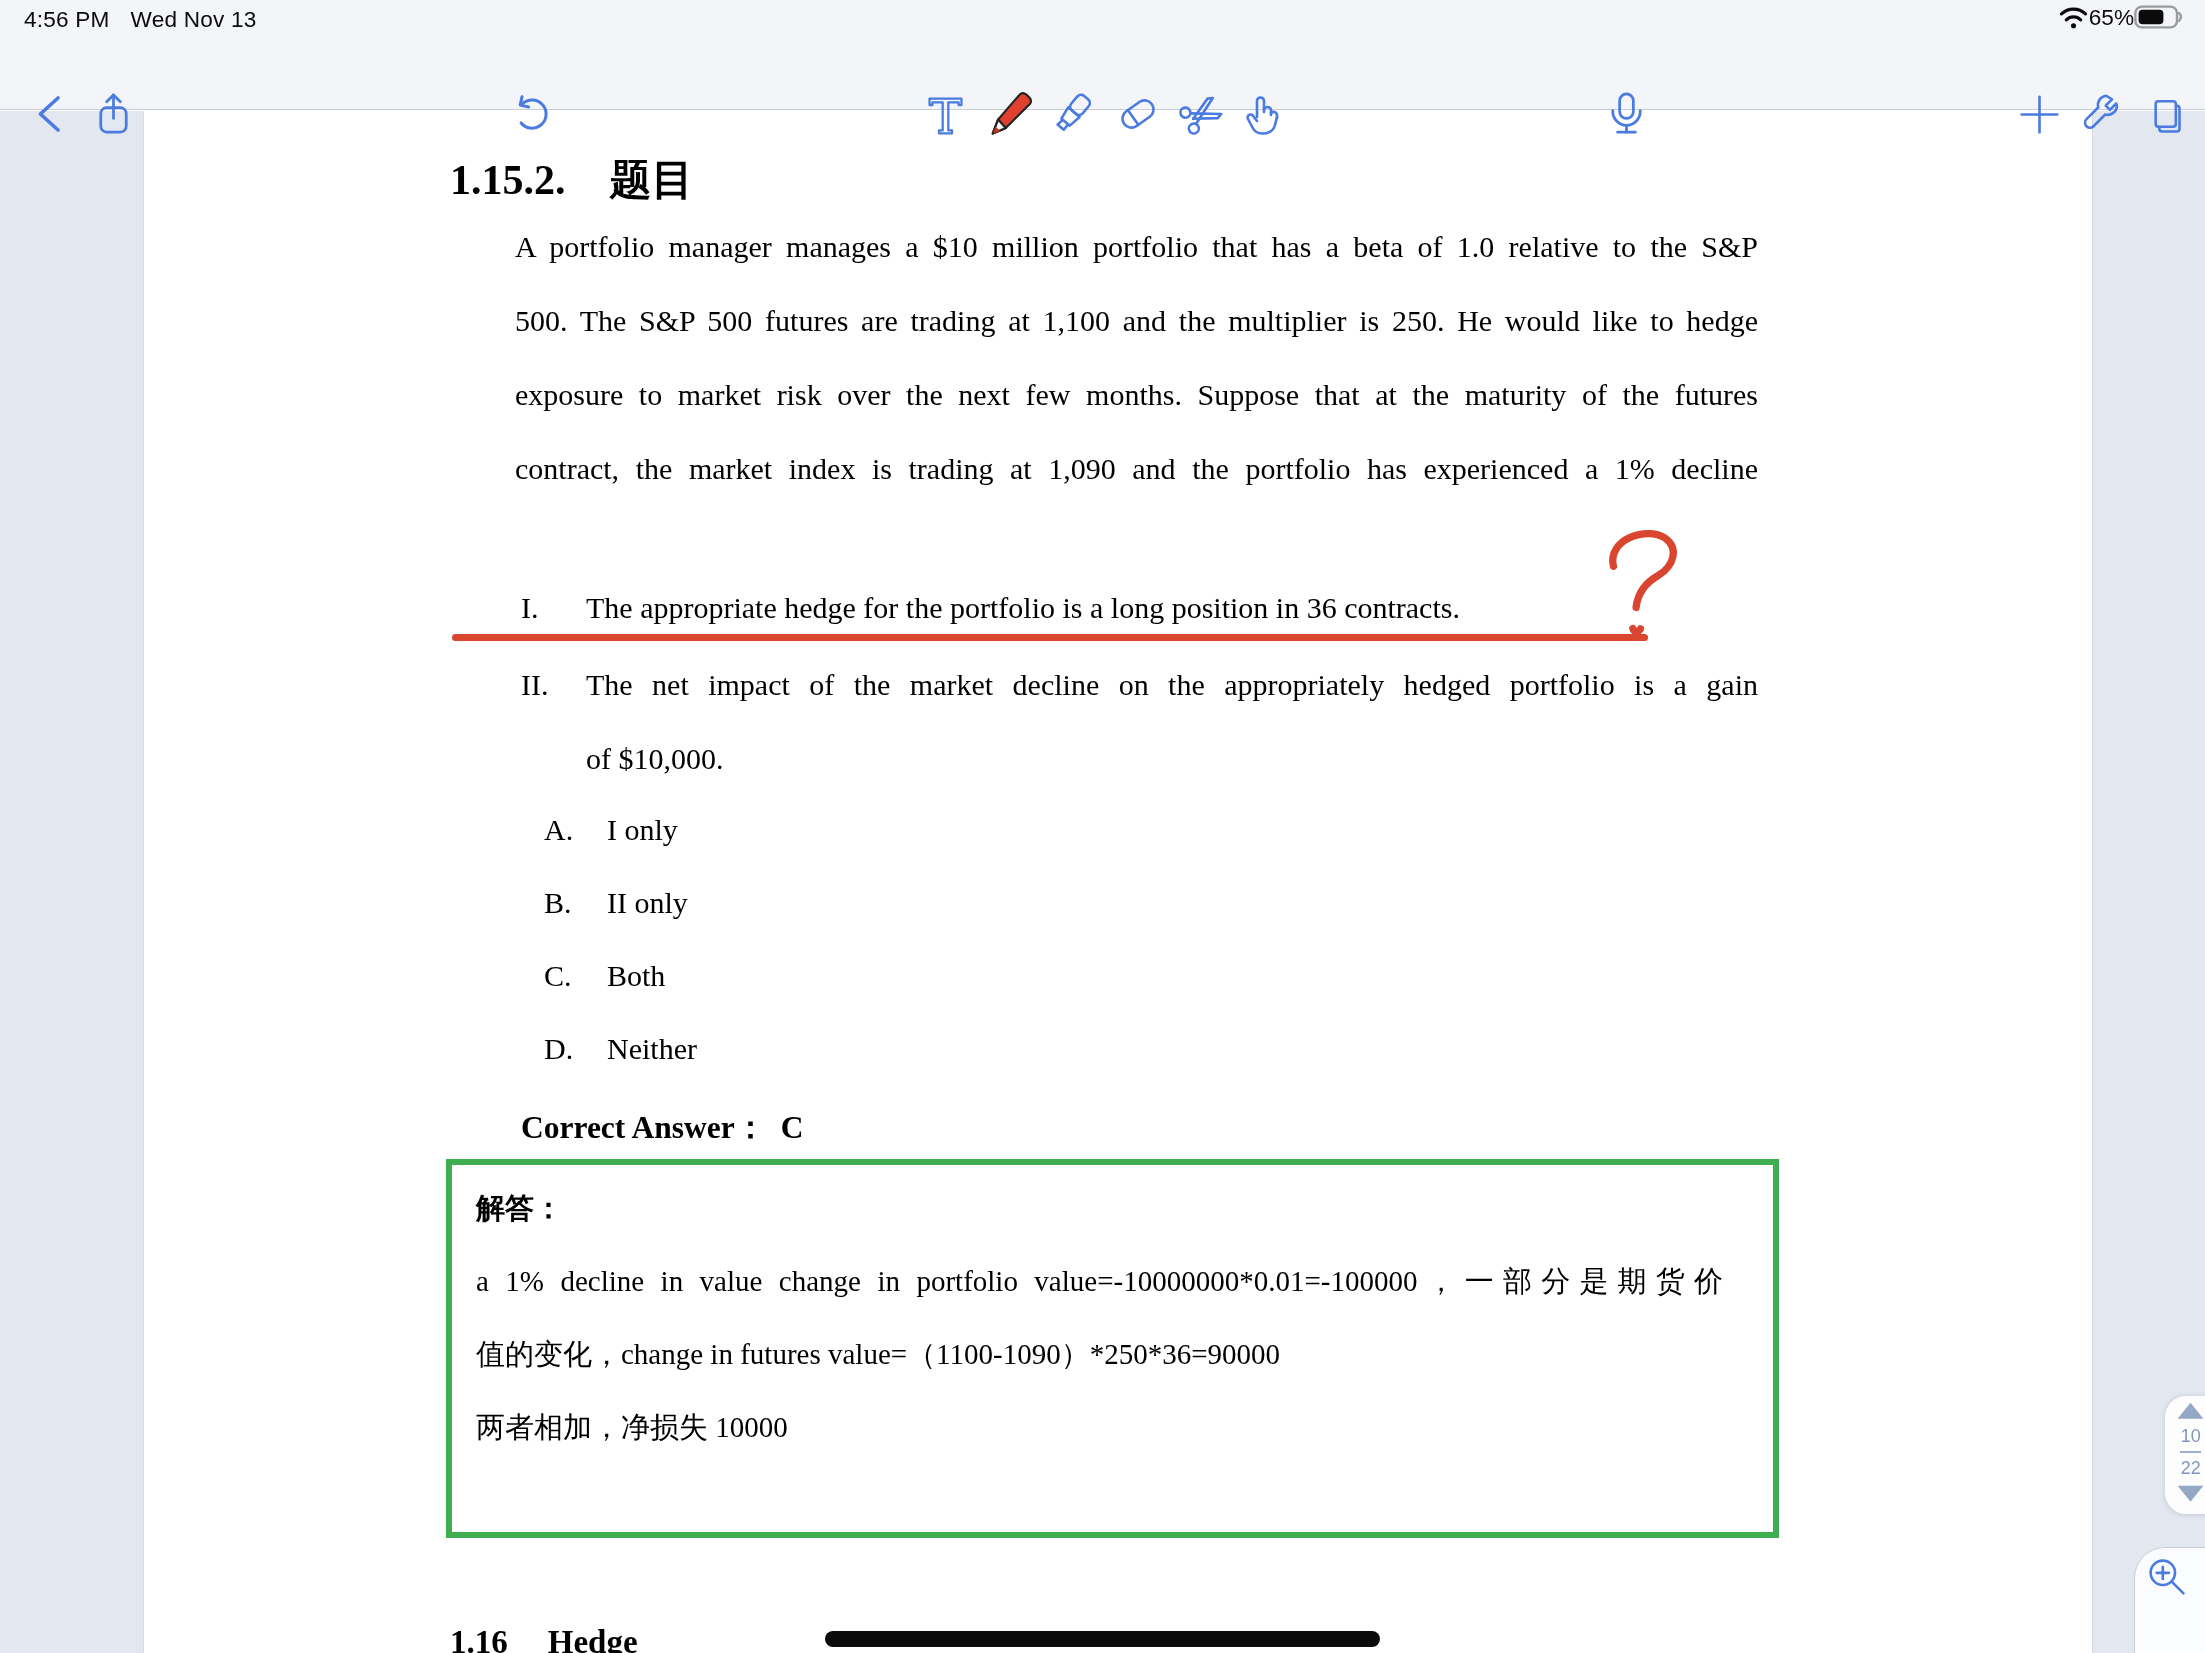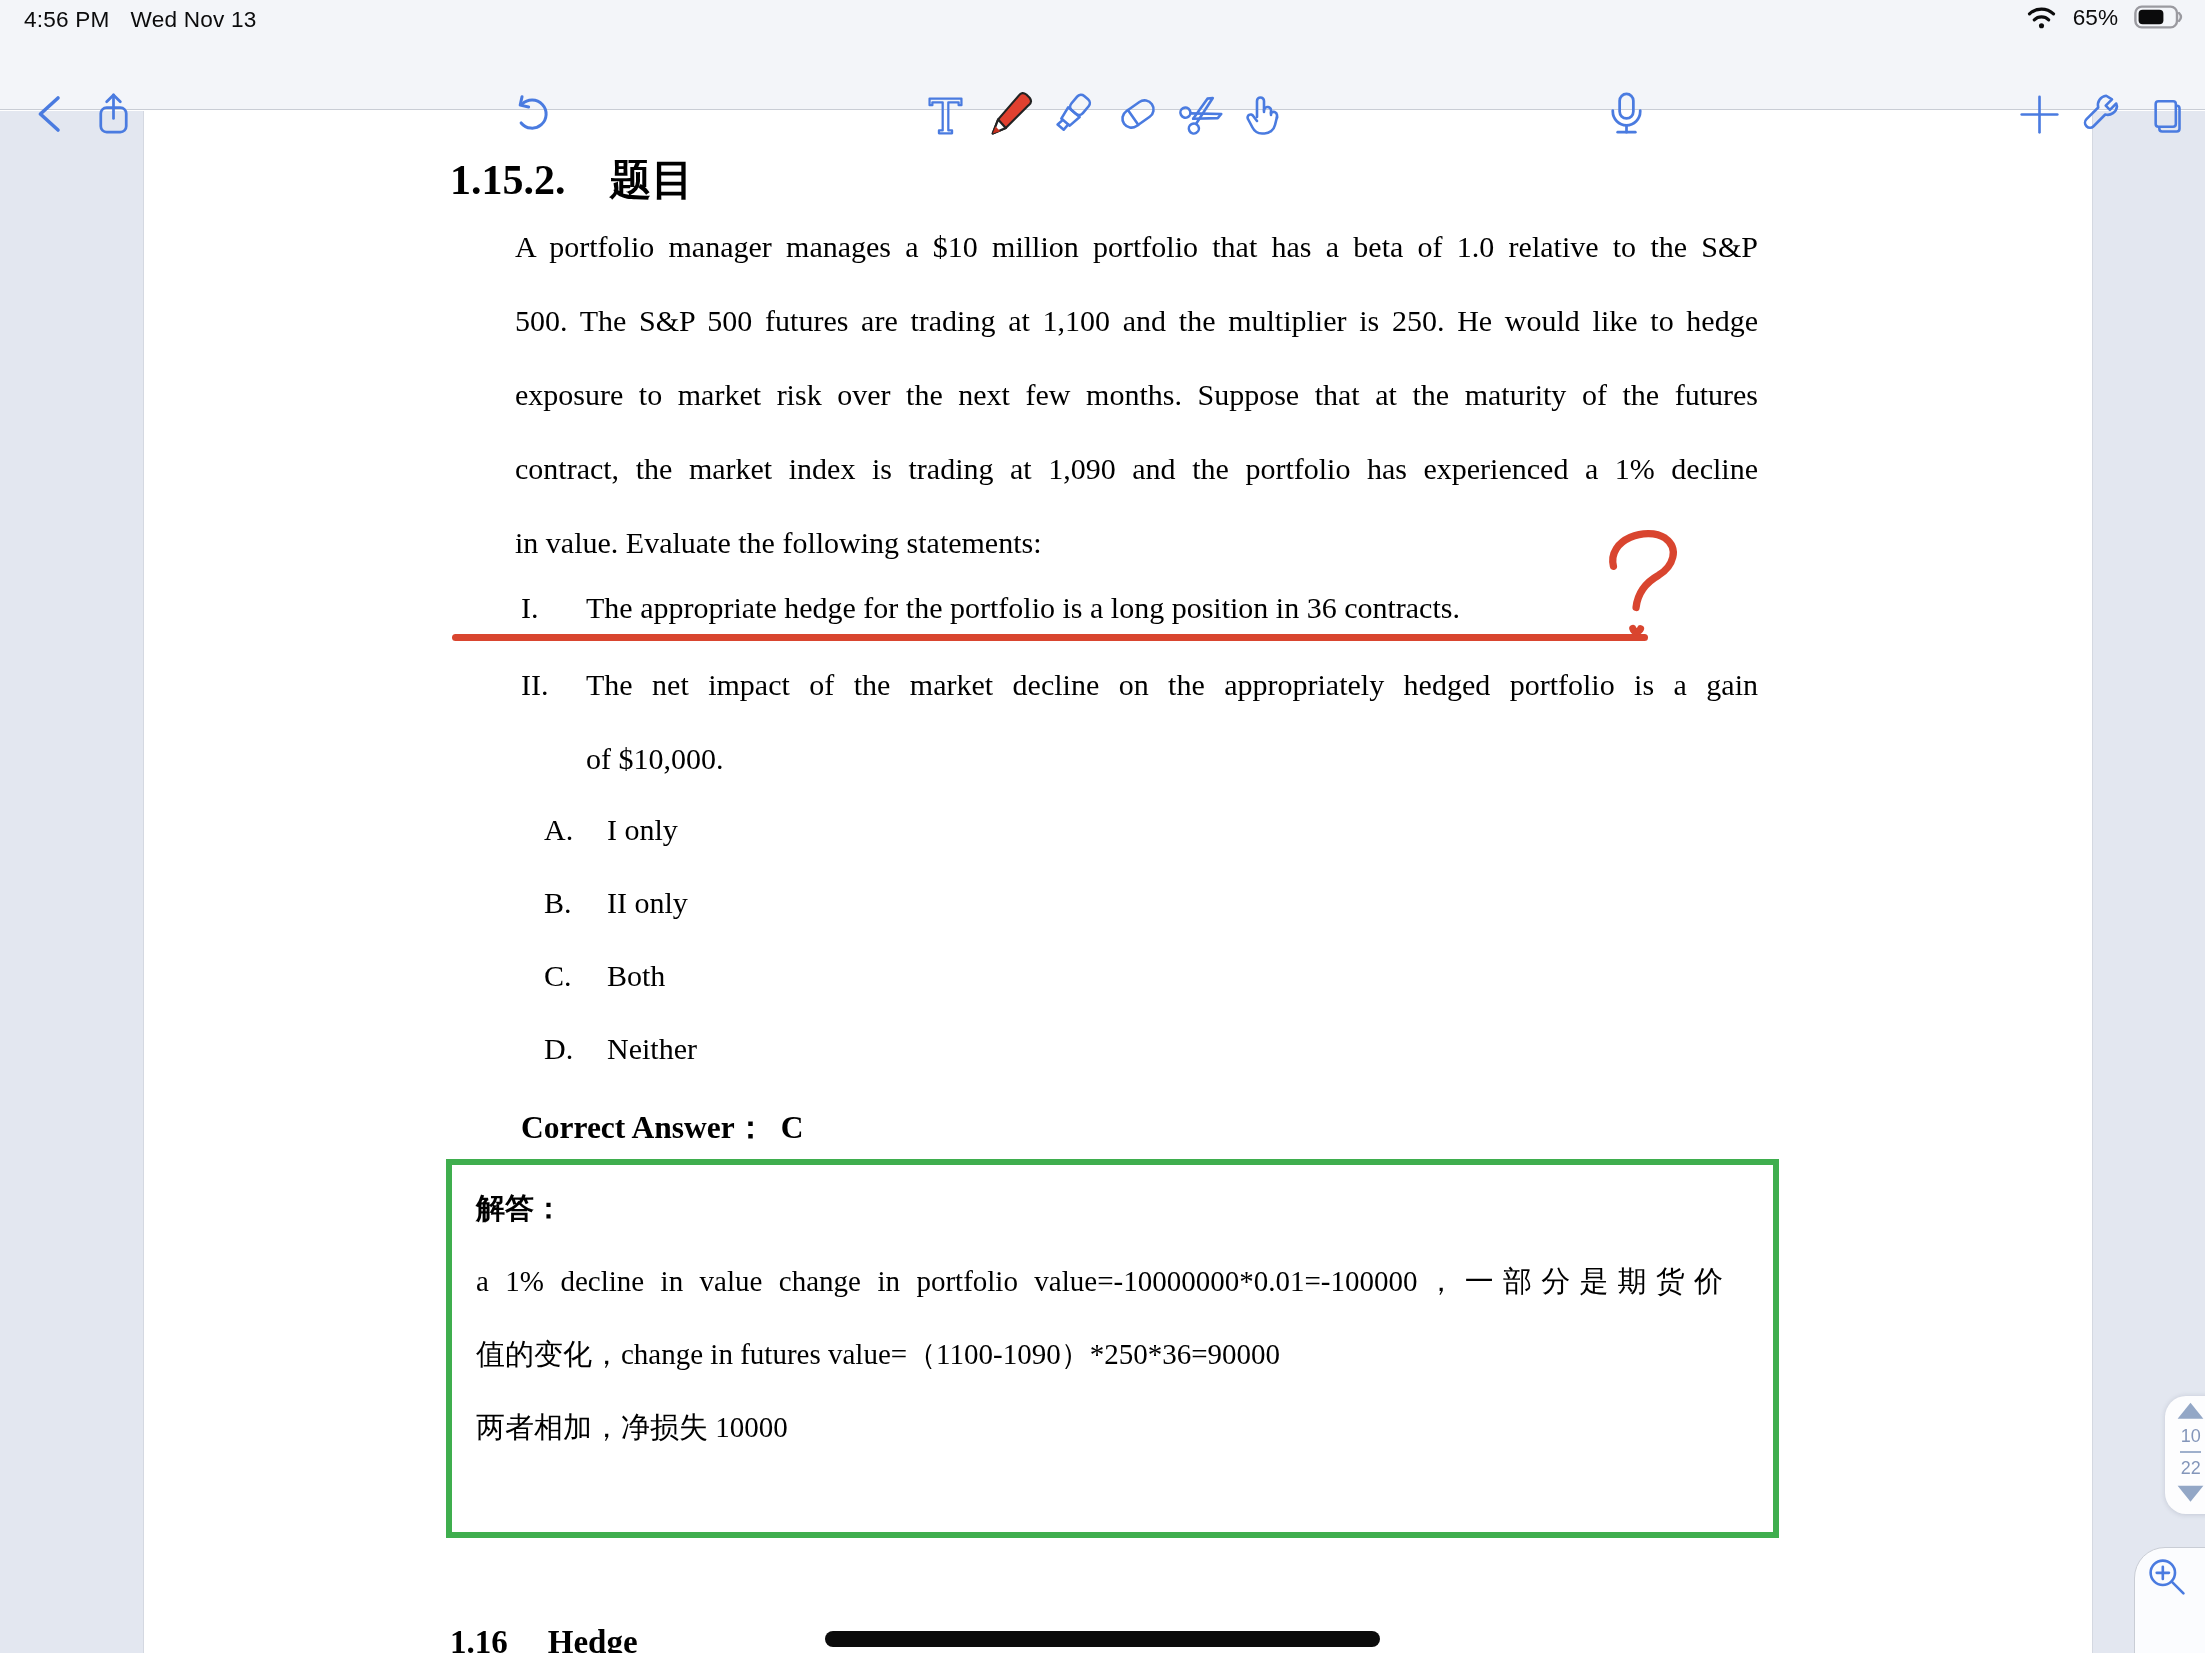--- a/index.html
+++ b/index.html
@@ -3,21 +3,21 @@
 <meta charset="utf-8">
 <style>
   html,body{margin:0;padding:0;}
   #app{position:relative;width:2205px;height:1653px;background:#ffffff;overflow:hidden;
        font-family:"Liberation Sans",sans-serif;color:#000;padding-left:32px;}
 
   
   .statusbar{position:absolute;left:0;top:0;width:2205px;height:40px;background:#f3f5f9;z-index:5;}
   .sb-left{position:absolute;left:24px;top:7.3px;font-size:22.6px;color:#0b0b0c;letter-spacing:0.2px;}
   .sb-left b{font-weight:400;margin-right:21px;}
-  .sb-right{position:absolute;right:21px;top:4.8px;display:flex;align-items:center;gap:16px;}
+  .sb-right{position:absolute;right:21px;top:4.8px;display:flex;align-items:center;gap:0;}
   .sb-pct{font-size:22.6px;color:#0b0b0c;}
 
   
   .toolbar{position:absolute;left:0;top:40px;width:2205px;height:69px;background:#f3f5f9;
            border-bottom:1.6px solid #c9cdd5;z-index:5;}
   .tbtn{position:absolute;top:48px;width:52px;height:52px;display:flex;align-items:center;justify-content:center;}
   .tbtn svg{display:block;}
 
   
   .strip{position:absolute;top:111px;bottom:0;background:#e3e7f0;z-index:1;}
@@ -203,21 +203,20 @@
 
   <div class="doc sec-title">
     <span class="num">1.15.2.</span><span>题目</span>
   </div>
 
   <div class="doc qpara">
     <div class="qline just">A portfolio manager manages a $10 million portfolio that has a beta of 1.0 relative to the S&amp;P</div>
     <div class="qline just">500. The S&amp;P 500 futures are trading at 1,100 and the multiplier is 250. He would like to hedge</div>
     <div class="qline just">exposure to market risk over the next few months. Suppose that at the maturity of the futures</div>
     <div class="qline just">contract, the market index is trading at 1,090 and the portfolio has experienced a 1% decline</div>
-    <div class="qline">in value. Evaluate the following statements:</div>
   </div>
 
   <div class="doc stmt" style="top:571px;">
     <span class="lbl">I.</span>
     <div class="body">
       <div>The appropriate hedge for the portfolio is a long position in 36 contracts.</div>
     </div>
   </div>
 
   <div class="red-underline"></div>

